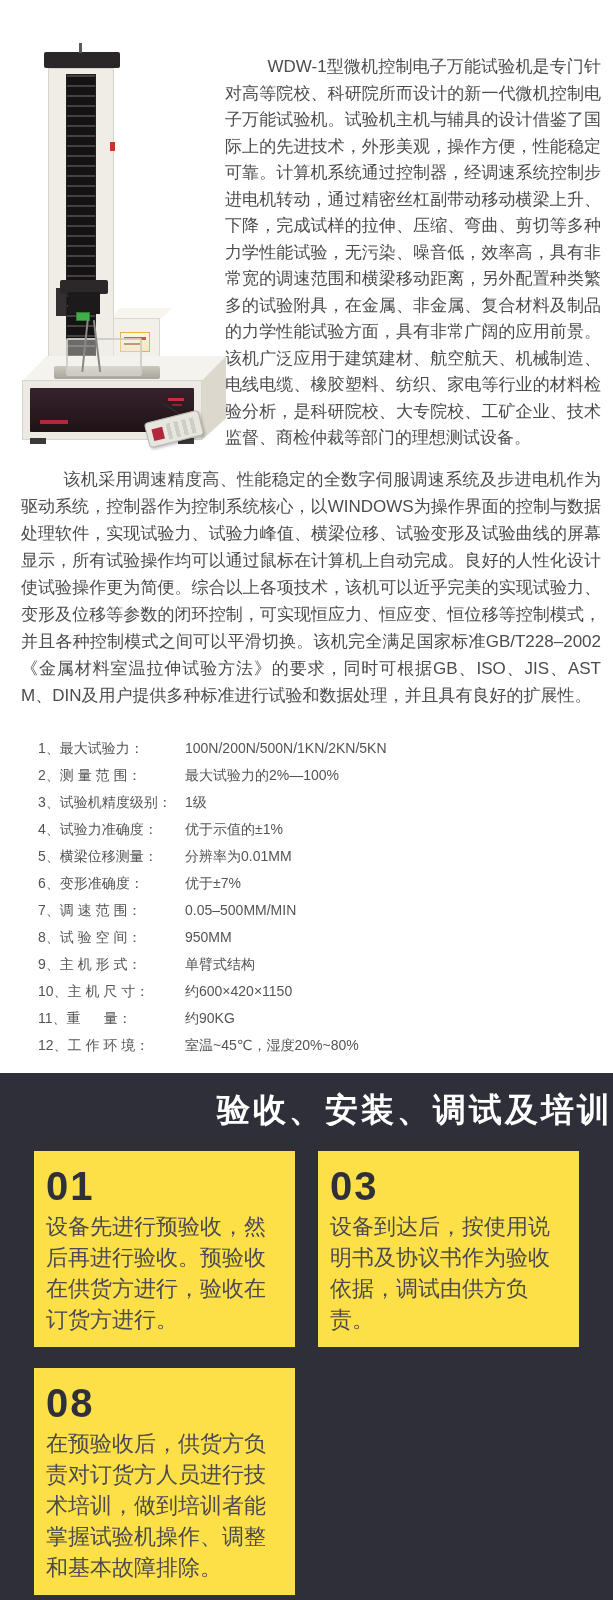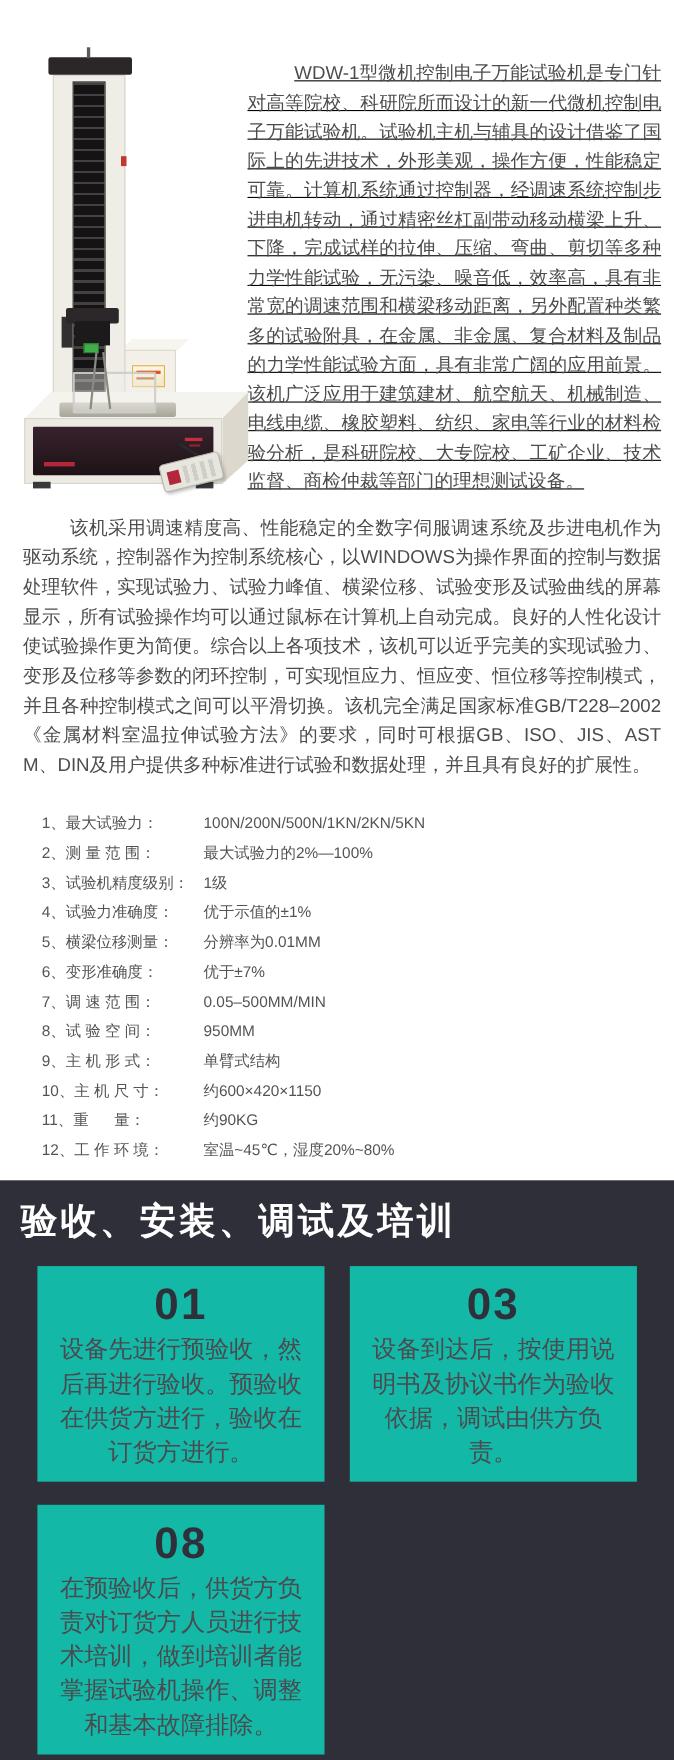--- a/index.html
+++ b/index.html
@@ -2,21 +2,21 @@
 <html><head>
 <meta charset="utf-8">
 <style>
   * { margin:0; padding:0; box-sizing:border-box; }
   html,body { background:#ffffff; }
   body { font-family:"Liberation Sans","DejaVu Sans",sans-serif; }
   .page { width:613px; height:1600px; margin:0 auto; background:#fff; overflow:hidden;
           display:flex; flex-direction:column; }
 
   
-  .top-block { display:flex; padding:26px 12px 0 10px;text-decoration:underline; }
+  .top-block { display:flex; padding:26px 12px 0 10px; }
   .machine-photo { position:relative; width:215px; height:412px; flex-shrink:0; }
   .machine-photo div { position:absolute; }
 
   .m-cap        { left:34px; top:26px; width:76px; height:16px; background:#2b2729; border-radius:2px; }
   .m-pin        { left:69px; top:17px; width:3px; height:10px; background:#5a5a5a; }
   .m-ctrl-top   { left:98px; top:282px; width:64px; height:12px; background:#f7f5ee;
                   clip-path:polygon(0 100%,81% 100%,100% 0,19% 0); }
   .m-ctrl-box   { left:98px; top:292px; width:52px; height:62px; background:#f2f0e9; border:1px solid #dbd8ce; }
   .m-sticker    { left:110px; top:306px; width:30px; height:20px; border:1px solid #e0b445;
                   background:linear-gradient(#fdf6e2,#f2e6c2); }
@@ -62,25 +62,25 @@
   .para2 { width:580px; line-height:27px; }
 
   
   .specs { margin:26px 0 0 38px; }
   .spec-row { display:flex; font-size:14px; line-height:27px; color:#545454; }
   .spec-label { white-space:pre; min-width:147px; }
   .spec-value { white-space:pre; }
 
   
   .service { margin-top:14px; background:#2f2f39; flex:1; padding-top:16px; }
-  .service-title { color:#ffffff; font-size:33px; font-weight:bold; text-align:left;
-                   letter-spacing:3px; line-height:42px;padding-left:19px; }
+  .service-title { color:#ffffff; font-size:33px; font-weight:bold; text-align:right;
+                   letter-spacing:3px; line-height:42px; }
   .cards { display:grid; grid-template-columns:1fr 1fr; column-gap:23px; row-gap:21px;
            margin:20px 34px 0; padding-bottom:20px; }
-  .card { background:#14b8a6; text-align:center; padding:12px 12px 12px; min-height:175px; }
+  .card { background:#fde047; text-align:left; padding:12px 12px 12px; min-height:175px; }
   .card-number { font-size:40px; font-weight:bold; color:#30303a; line-height:46px;
                  letter-spacing:2px; margin-bottom:2px; }
   .card-text { font-size:22px; line-height:31px; color:#4a4a50; }
 
   .footer-strip { height:17px; background:#ebebeb; }
 </style>
 </head>
 <body>
 
 <div class="page">

